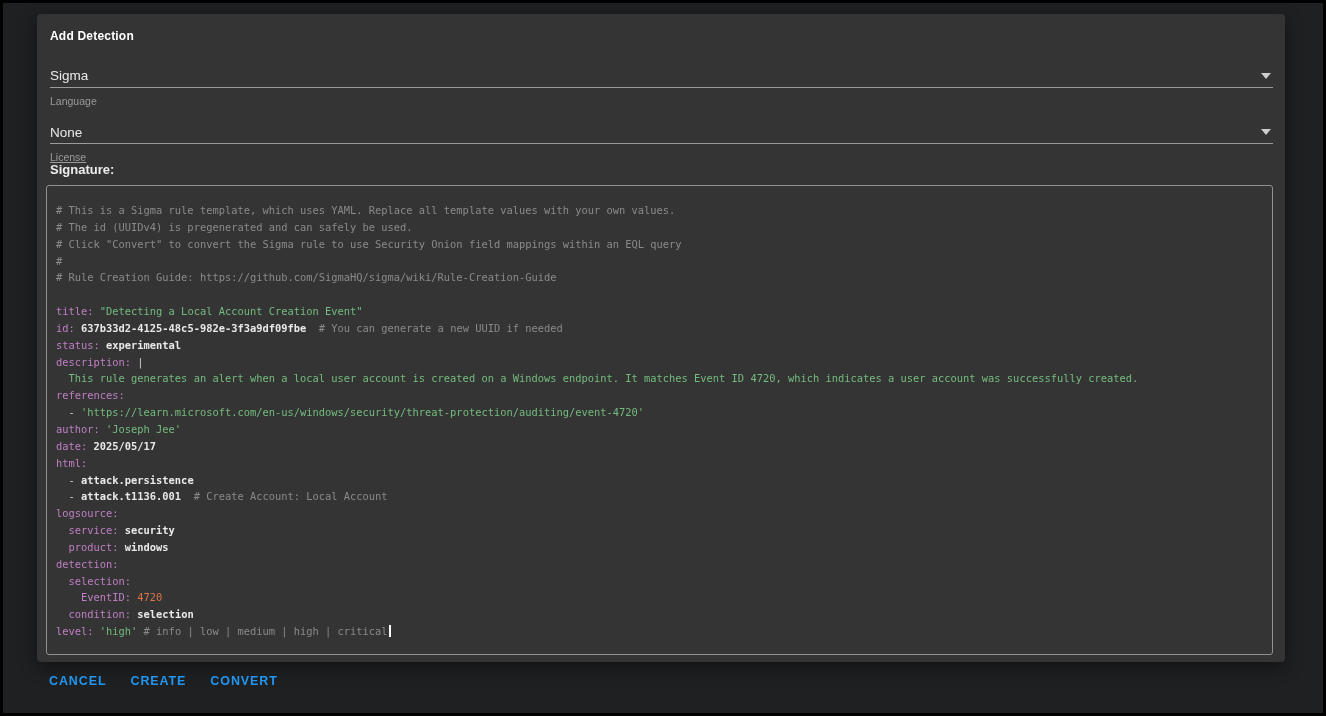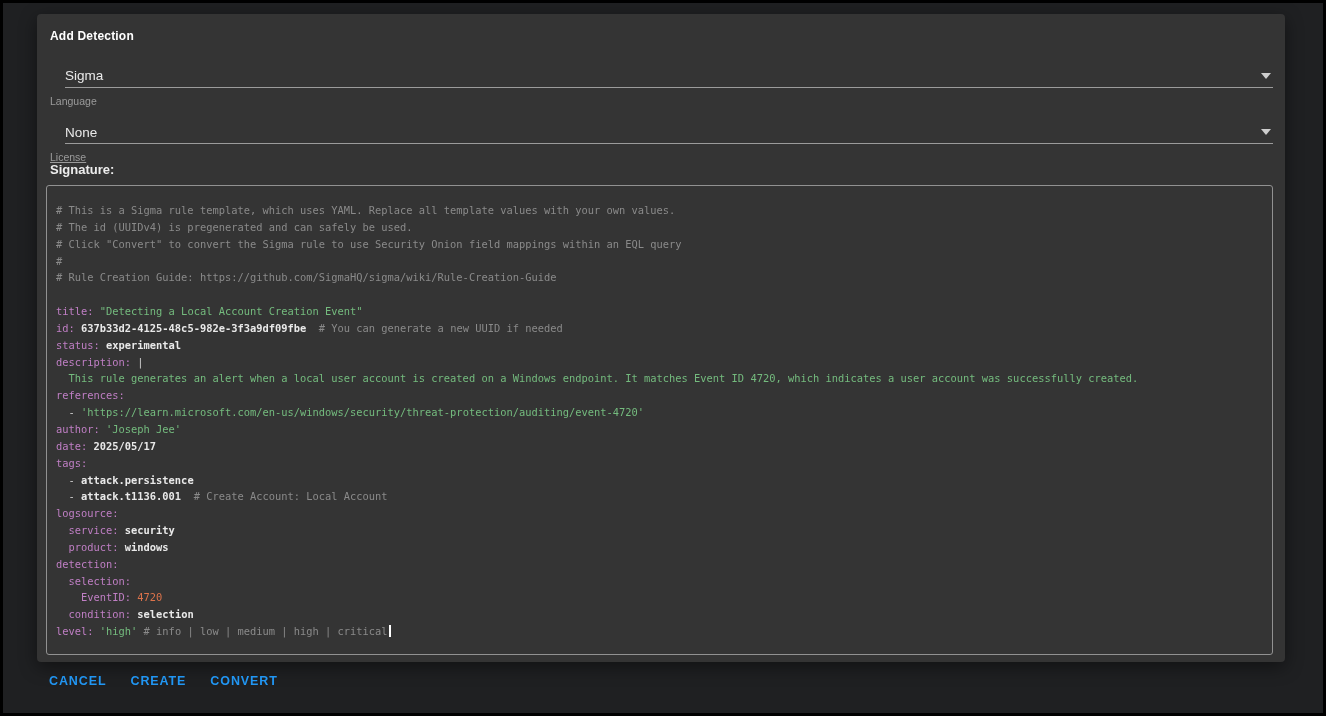--- a/index.html
+++ b/index.html
@@ -5,21 +5,21 @@
   * { margin:0; padding:0; box-sizing:border-box; }
   html,body { width:1326px; height:716px; background:#000; overflow:hidden;
               font-family:"Liberation Sans", sans-serif; }
   .page { position:absolute; left:3px; top:3px; width:1320px; height:710px;
           background:#1f2022; }
   .card { position:absolute; left:34px; top:11px; width:1248px; height:648px;
           background:#343434; border-radius:4px;
           box-shadow:0 5px 18px rgba(0,0,0,0.45); }
   .card-title { position:absolute; left:13px; top:15px; font-size:12px;
                 font-weight:700; color:#ffffff; letter-spacing:0.2px; }
-  .select { position:absolute; left:28px; right:12px; height:27px; cursor:pointer; }
+  .select { position:absolute; left:13px; right:12px; height:27px; cursor:pointer; }
   .select-value { position:absolute; left:0; top:7px; font-size:13.5px; color:#e9e9e9; }
   .select2 .select-value { top:8px; }
   .select-underline { position:absolute; left:0; right:0; bottom:0; height:1px;
                       background:#9b9b9b; }
   .chevron { position:absolute; right:2px; top:12px; width:0; height:0;
              border-left:5px solid transparent; border-right:5px solid transparent;
              border-top:6px solid #cdcdcd; }
   .field-label { position:absolute; left:13px; font-size:10.5px; color:#9b9b9b; }
   .signature-label { position:absolute; left:13px; top:148px; font-size:13px;
                      font-weight:700; color:#ededed;text-align:right; }
@@ -77,21 +77,21 @@
         <div class="line">&nbsp;</div>
         <div class="line"><span class="tok-key">title: </span><span class="tok-str">"Detecting a Local Account Creation Event"</span></div>
         <div class="line"><span class="tok-key">id: </span><span class="tok-val">637b33d2-4125-48c5-982e-3f3a9df09fbe</span><span class="tok-com">  # You can generate a new UUID if needed</span></div>
         <div class="line"><span class="tok-key">status: </span><span class="tok-val">experimental</span></div>
         <div class="line"><span class="tok-key">description: </span><span class="tok-plain">|</span></div>
         <div class="line"><span class="tok-str">  This rule generates an alert when a local user account is created on a Windows endpoint. It matches Event ID 4720, which indicates a user account was successfully created.</span></div>
         <div class="line"><span class="tok-key">references:</span></div>
         <div class="line"><span class="tok-plain">  - </span><span class="tok-str">'https://learn.microsoft.com/en-us/windows/security/threat-protection/auditing/event-4720'</span></div>
         <div class="line"><span class="tok-key">author: </span><span class="tok-str">'Joseph Jee'</span></div>
         <div class="line"><span class="tok-key">date: </span><span class="tok-val">2025/05/17</span></div>
-        <div class="line"><span class="tok-key">tags:</span></div>
+        <div class="line"><span class="tok-key">html:</span></div>
         <div class="line"><span class="tok-plain">  - </span><span class="tok-val">attack.persistence</span></div>
         <div class="line"><span class="tok-plain">  - </span><span class="tok-val">attack.t1136.001</span><span class="tok-com">  # Create Account: Local Account</span></div>
         <div class="line"><span class="tok-key">logsource:</span></div>
         <div class="line"><span class="tok-plain">  </span><span class="tok-key">service: </span><span class="tok-val">security</span></div>
         <div class="line"><span class="tok-plain">  </span><span class="tok-key">product: </span><span class="tok-val">windows</span></div>
         <div class="line"><span class="tok-key">detection:</span></div>
         <div class="line"><span class="tok-plain">  </span><span class="tok-key">selection:</span></div>
         <div class="line"><span class="tok-plain">    </span><span class="tok-key">EventID: </span><span class="tok-num">4720</span></div>
         <div class="line"><span class="tok-plain">  </span><span class="tok-key">condition: </span><span class="tok-val">selection</span></div>
         <div class="line"><span class="tok-key">level: </span><span class="tok-str">'high'</span><span class="tok-com"> # info | low | medium | high | critical</span><span class="caret"></span></div>

